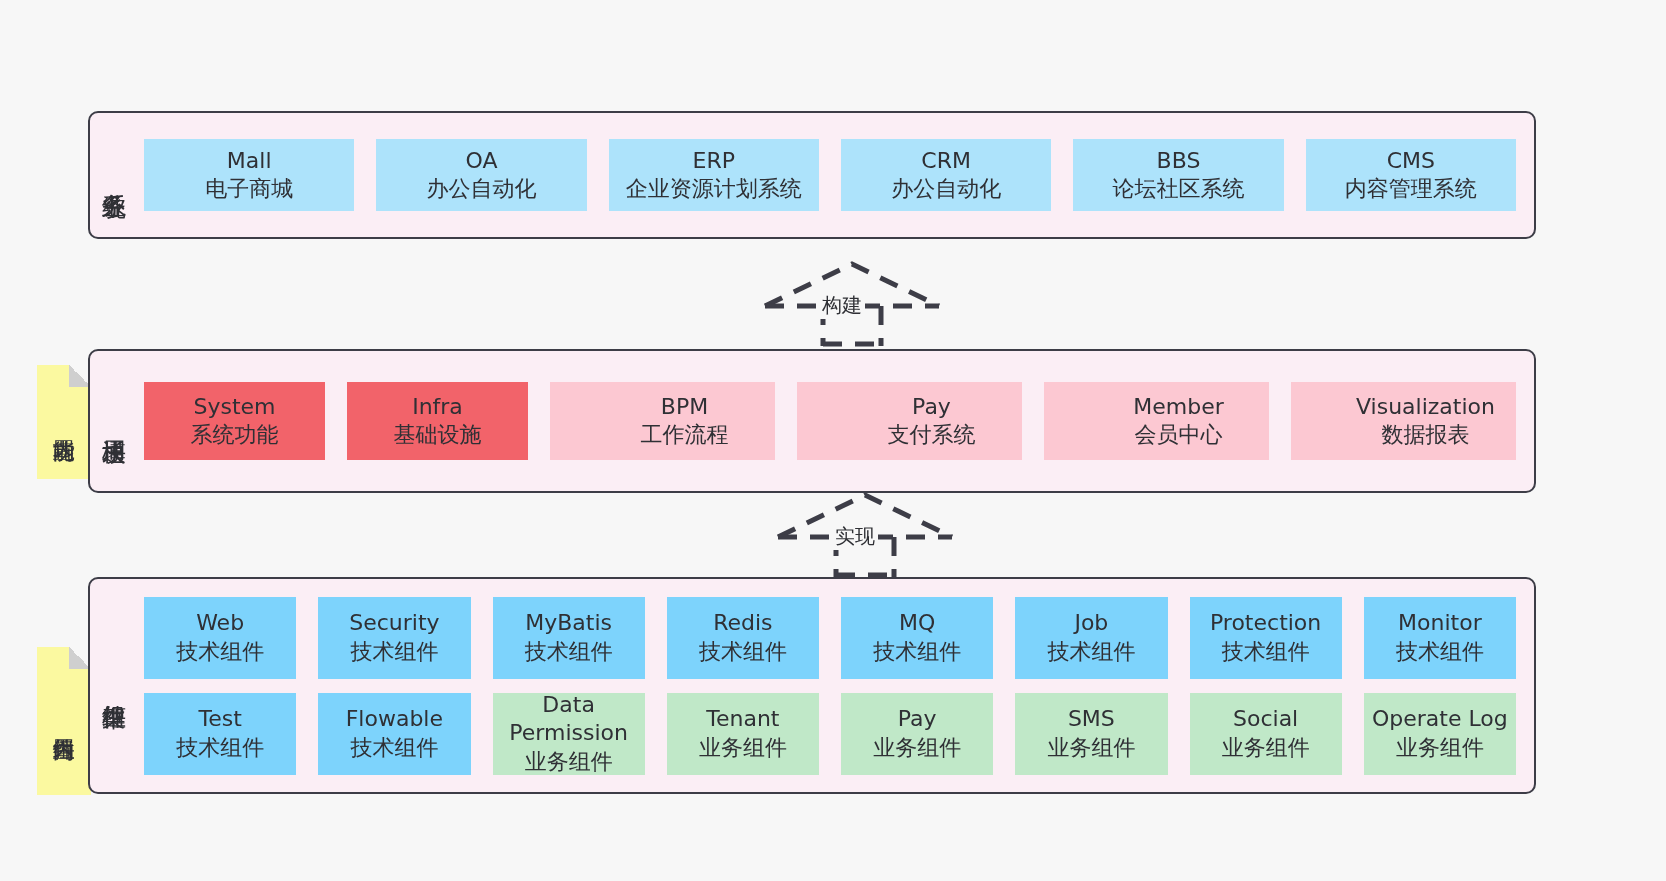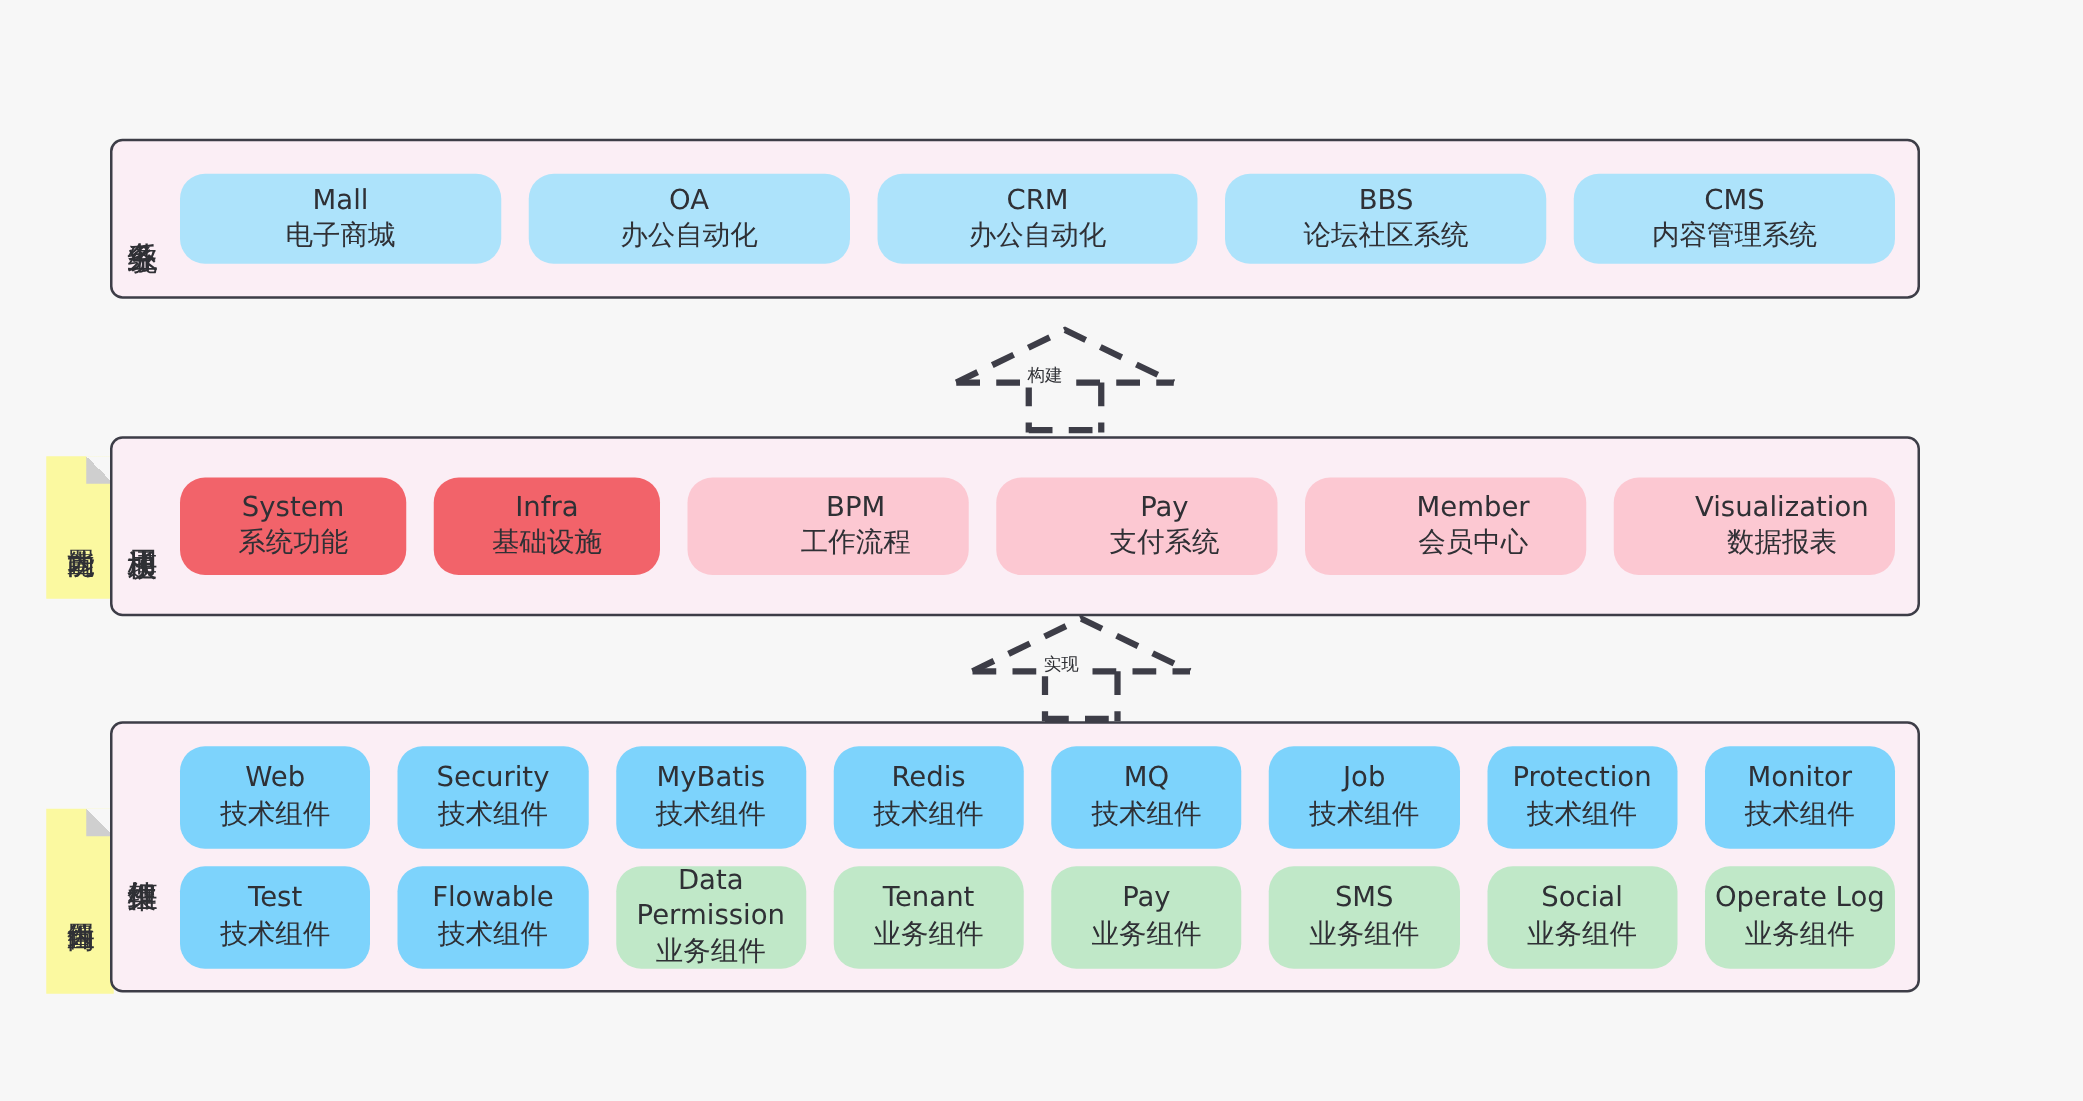--- a/index.html
+++ b/index.html
@@ -50,21 +50,21 @@
     padding: 0 18px 0 8px;
     box-sizing: border-box;
   }
   .card-row {
     display: flex;
     gap: 22px;
     align-items: stretch;
   }
   .card {
     flex: 1 1 0;
-    border-radius: 20px;
+    border-radius: 0;
     display: flex;
     flex-direction: column;
     align-items: center;
     justify-content: center;
     text-align: center;
     font-size: 22px;
     line-height: 1.28;
     color: #2f3035;
     box-sizing: border-box;
     padding: 6px 4px;
@@ -121,21 +121,21 @@
   #note-framework { left: 37px; top: 647px; width: 54px; height: 148px; }
 
   
   .arrow {
     position: absolute;
     pointer-events: none;
   }
   .arrow svg { display: block; overflow: visible; }
   .arrow-label {
     position: absolute;
-    font-size: 14px;
+    font-size: 20px;
     color: #2f3035;
     background: #f7f7f7;
     padding: 0 3px;
     white-space: nowrap;
     user-select: none;
   }
   #arrow-build   { left: 757px; top: 260px; width: 190px; height: 86px; }
   #arrow-build .arrow-label   { left: 62px; top: 32px; }
   #arrow-impl    { left: 770px; top: 491px; width: 190px; height: 86px; }
   #arrow-impl .arrow-label    { left: 62px; top: 32px; text-align: right; }
@@ -149,20 +149,24 @@
     <div class="card-row">
       <div class="card c-blue">
         <span class="t1">Mall</span>
         <span class="t2">电子商城</span>
       </div>
       <div class="card c-blue">
         <span class="t1">OA</span>
         <span class="t2">办公自动化</span>
       </div>
       <div class="card c-blue">
+        <span class="t1">ERP</span>
+        <span class="t2">企业资源计划系统</span>
+      </div>
+      <div class="card c-blue">
         <span class="t1">CRM</span>
         <span class="t2">办公自动化</span>
       </div>
       <div class="card c-blue">
         <span class="t1">BBS</span>
         <span class="t2">论坛社区系统</span>
       </div>
       <div class="card c-blue">
         <span class="t1">CMS</span>
         <span class="t2">内容管理系统</span>

